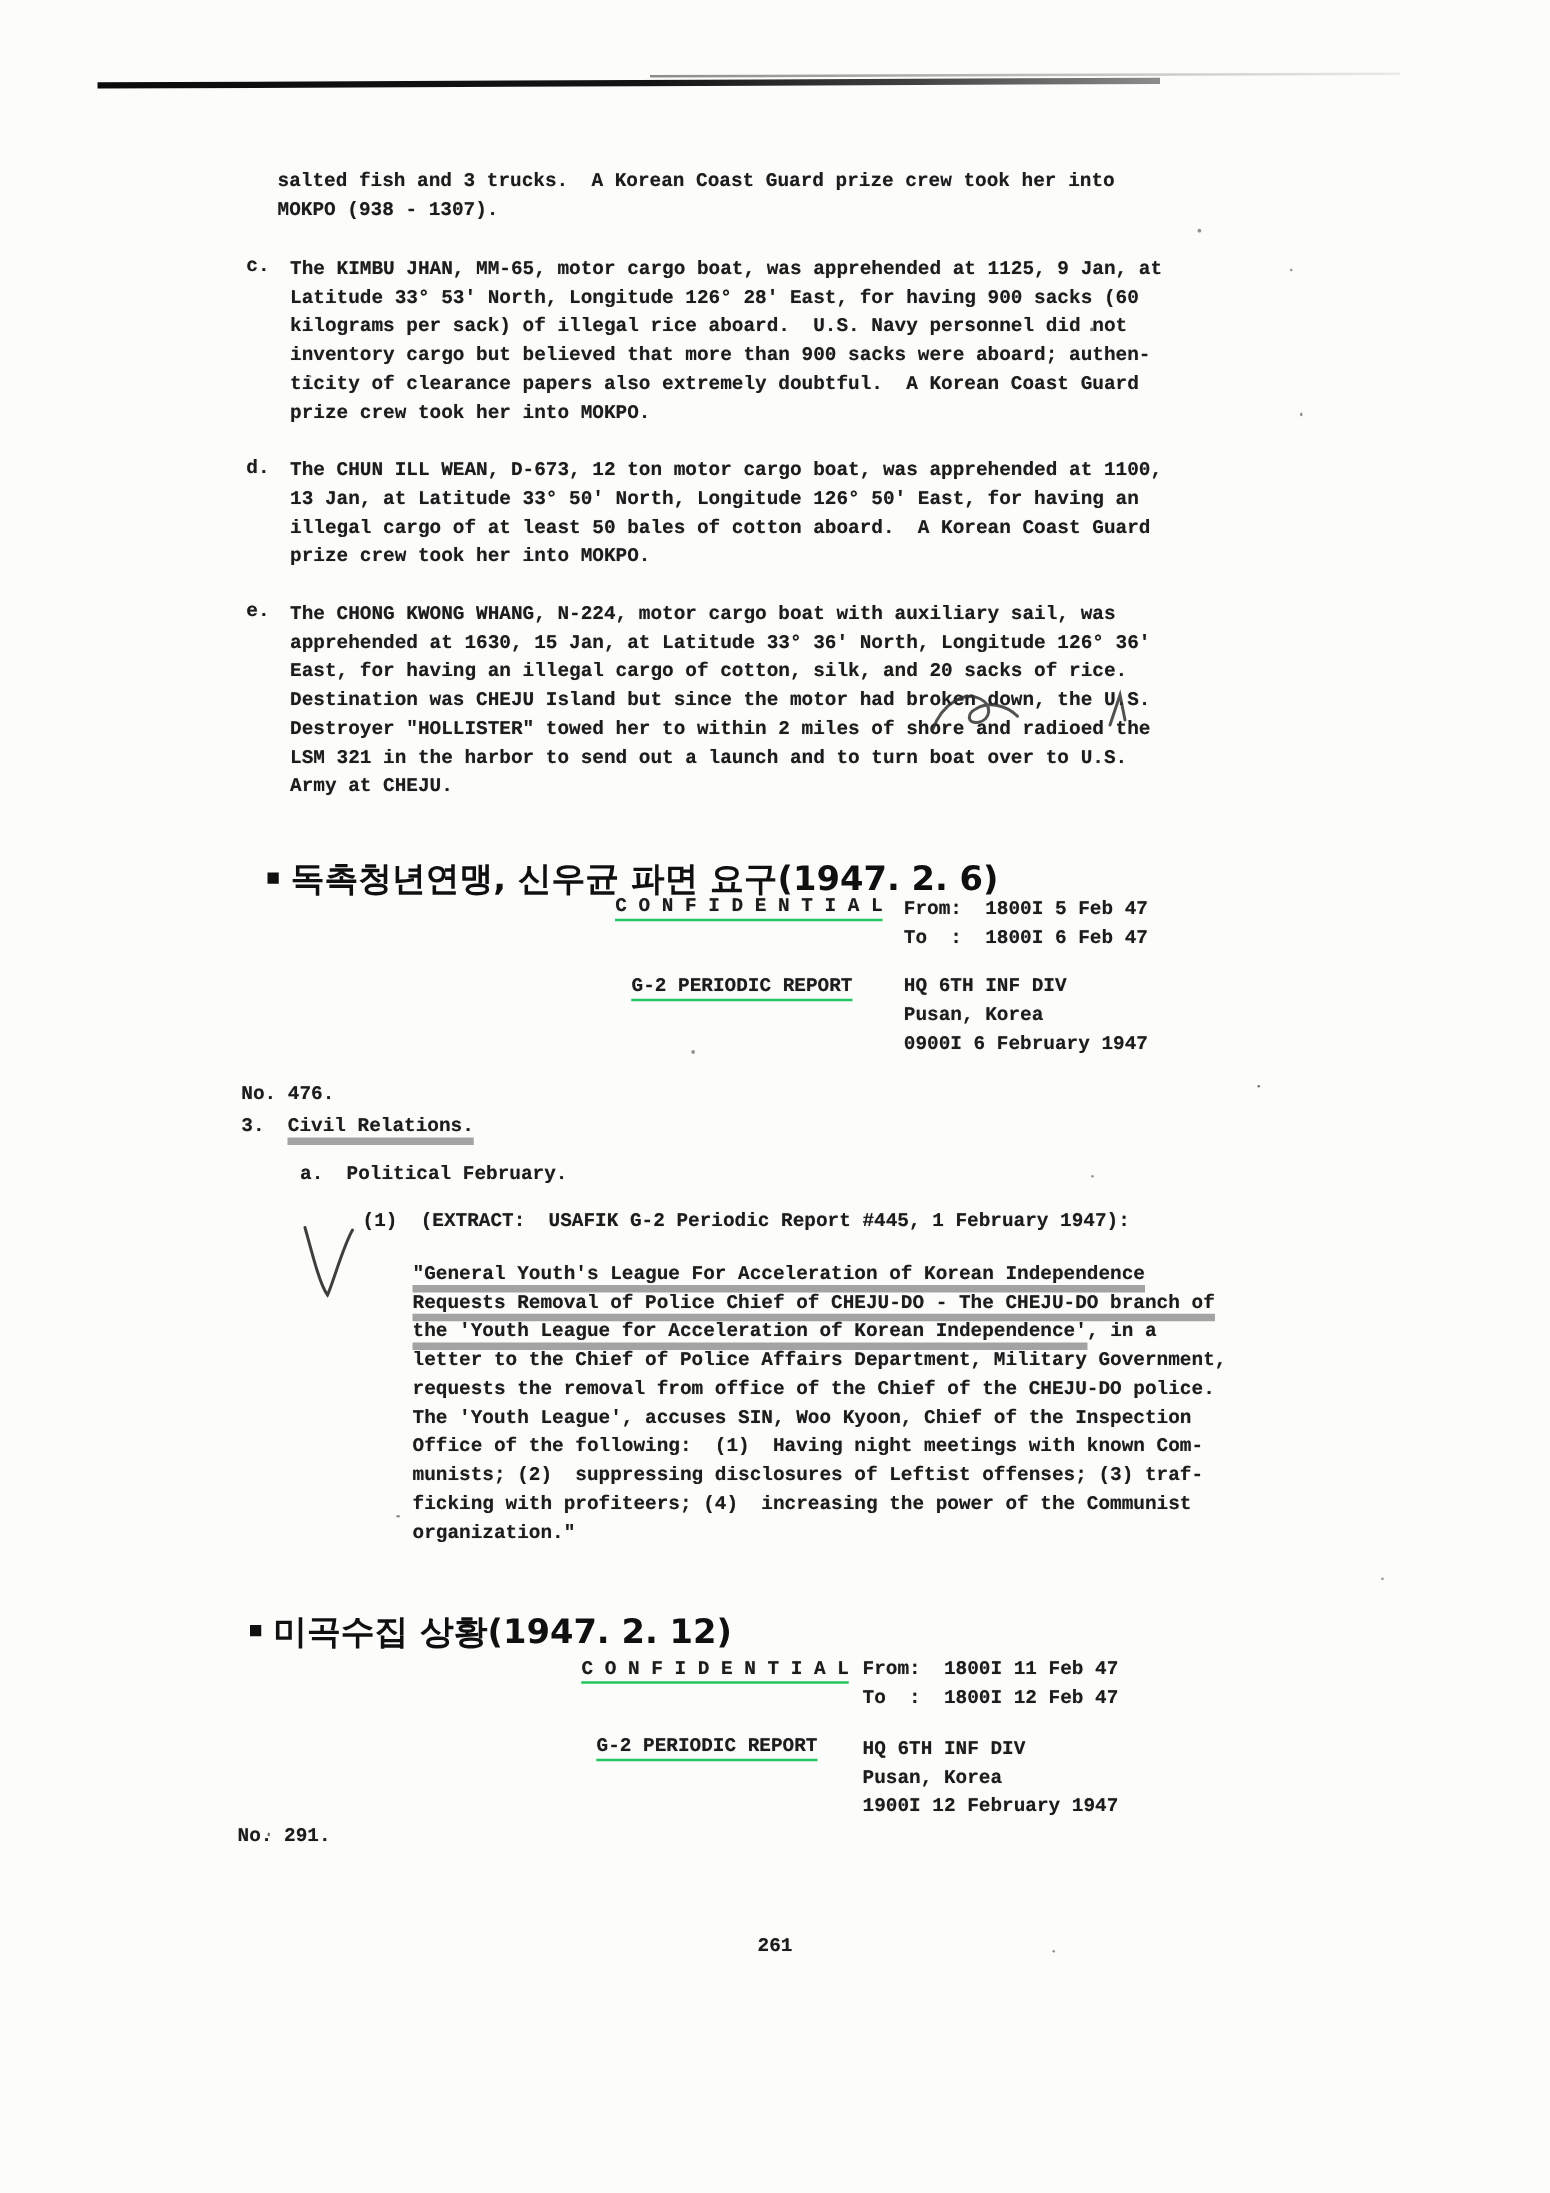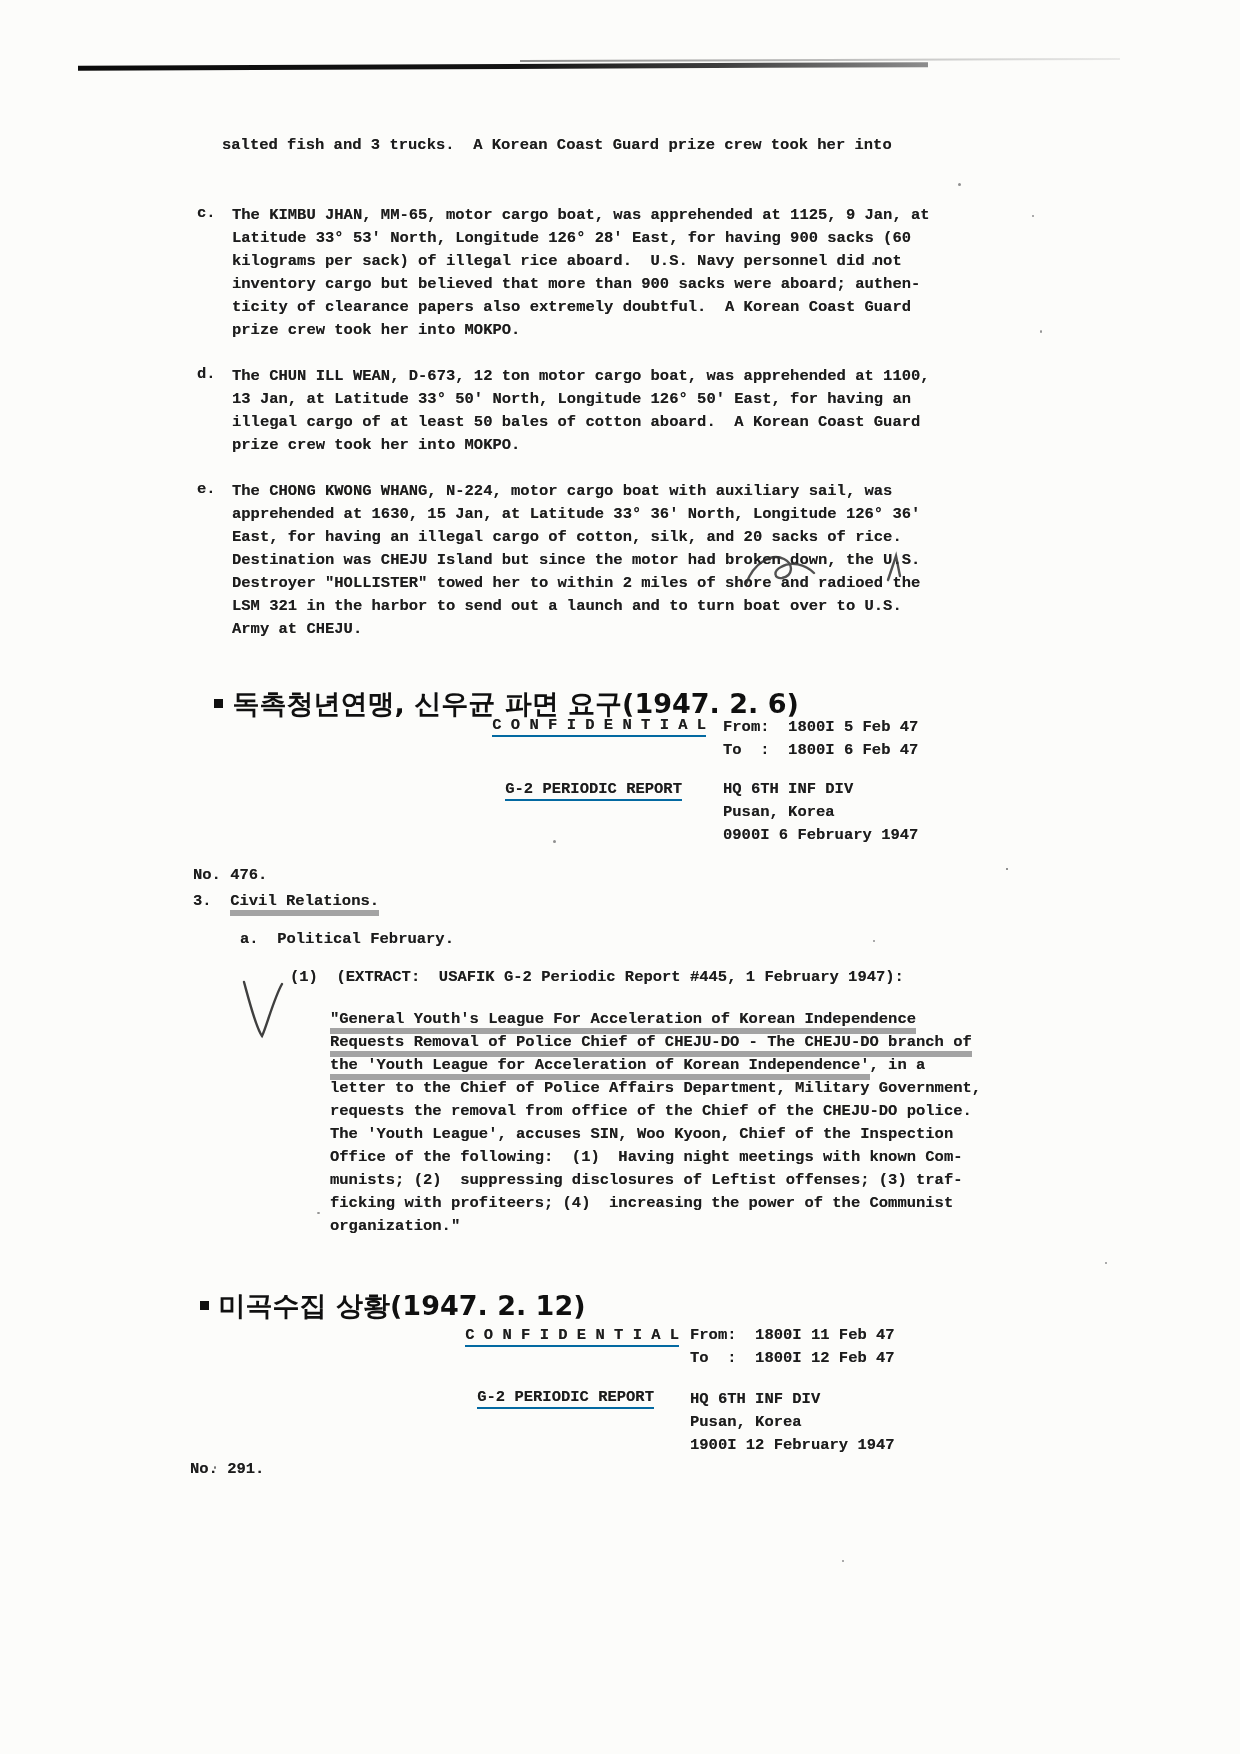--- a/index.html
+++ b/index.html
@@ -12,21 +12,21 @@
   }
   .abs{position:absolute;}
   .typed{
     font:700 15.5px "Liberation Mono","DejaVu Sans Mono",monospace;
     color:#1c1c1c;
     white-space:pre;
     text-shadow:0 0 .6px rgba(30,30,30,.55);
   }
   .typed .tl{height:23px;line-height:23px;}
   .u{border-bottom:6px solid #a3a3a3;}
-  .ul2{display:inline-block;border-bottom:2px solid #0369a1;padding-bottom:1px;}
+  .ul2{display:inline-block;border-bottom:2px solid #22c55e;padding-bottom:1px;}
   .kh{
     font:600 27px "DejaVu Sans","Liberation Sans",sans-serif;
     color:#101010;white-space:pre;line-height:36px;
   }
   .bullet{display:inline-block;width:9px;height:9px;background:#101010;margin:0 10px 4px 0;vertical-align:middle;}
   .topline{
     left:78px;top:64px;width:850px;height:5px;
     background:linear-gradient(90deg,#0b0b0b 0%,#141414 52%,#3f3f3f 76%,#8d8d8d 100%);
     transform:rotate(-0.25deg);
   }
@@ -39,21 +39,21 @@
   svg{overflow:visible;}
 </style>
 </head>
 <body>
 
 <div class="page">
 
   <div class="abs topline"></div>
   <div class="abs topline2"></div>
 
-  <div class="abs typed" style="left:222px;top:134px"><div class="tl"><span>salted fish and 3 trucks.  A Korean Coast Guard prize crew took her into</span></div></div>
+  <div class="abs typed" style="left:222px;top:134px"><div class="tl"><span>salted fish and 3 trucks.  A Korean Coast Guard prize crew took her into</span></div><div class="tl"><span>MOKPO (938 - 1307).</span></div></div>
 
   <div class="abs typed tl" style="left:197px;top:204px">c.</div>
   <div class="abs typed" style="left:232px;top:204px"><div class="tl"><span>The KIMBU JHAN, MM-65, motor cargo boat, was apprehended at 1125, 9 Jan, at</span></div><div class="tl"><span>Latitude 33° 53' North, Longitude 126° 28' East, for having 900 sacks (60</span></div><div class="tl"><span>kilograms per sack) of illegal rice aboard.  U.S. Navy personnel did not</span></div><div class="tl"><span>inventory cargo but believed that more than 900 sacks were aboard; authen-</span></div><div class="tl"><span>ticity of clearance papers also extremely doubtful.  A Korean Coast Guard</span></div><div class="tl"><span>prize crew took her into MOKPO.</span></div></div>
 
   <div class="abs typed tl" style="left:197px;top:365px">d.</div>
   <div class="abs typed" style="left:232px;top:365px"><div class="tl"><span>The CHUN ILL WEAN, D-673, 12 ton motor cargo boat, was apprehended at 1100,</span></div><div class="tl"><span>13 Jan, at Latitude 33° 50' North, Longitude 126° 50' East, for having an</span></div><div class="tl"><span>illegal cargo of at least 50 bales of cotton aboard.  A Korean Coast Guard</span></div><div class="tl"><span>prize crew took her into MOKPO.</span></div></div>
 
   <div class="abs typed tl" style="left:197px;top:480px">e.</div>
   <div class="abs typed" style="left:232px;top:480px"><div class="tl"><span>The CHONG KWONG WHANG, N-224, motor cargo boat with auxiliary sail, was</span></div><div class="tl"><span>apprehended at 1630, 15 Jan, at Latitude 33° 36' North, Longitude 126° 36'</span></div><div class="tl"><span>East, for having an illegal cargo of cotton, silk, and 20 sacks of rice.</span></div><div class="tl"><span>Destination was CHEJU Island but since the motor had broken down, the U.S.</span></div><div class="tl"><span>Destroyer "HOLLISTER" towed her to within 2 miles of shore and radioed the</span></div><div class="tl"><span>LSM 321 in the harbor to send out a launch and to turn boat over to U.S.</span></div><div class="tl"><span>Army at CHEJU.</span></div></div>
 
@@ -103,20 +103,21 @@
   <div class="abs typed" style="left:690px;top:1324px"><div class="tl"><span>From:  1800I 11 Feb 47</span></div><div class="tl"><span>To  :  1800I 12 Feb 47</span></div></div>
 
   <div class="abs typed tl" style="left:440px;top:1370px">
     <span class="ul2">G-2 PERIODIC REPORT</span>
   </div>
 
   <div class="abs typed" style="left:690px;top:1388px"><div class="tl"><span>HQ 6TH INF DIV</span></div><div class="tl"><span>Pusan, Korea</span></div><div class="tl"><span>1900I 12 February 1947</span></div></div>
 
   <div class="abs typed tl" style="left:190px;top:1460px">No. 291.</div>
 
+  <div class="abs typed tl" style="left:0;right:0;top:1548px;text-align:center">261</div>
 
   <div class="dot" style="left:958px;top:183px;width:3px;height:3px"></div>
   <div class="dot" style="left:1032px;top:215px;width:2px;height:2px"></div>
   <div class="dot" style="left:872px;top:262px;width:3px;height:3px;background:#6e6e6e"></div>
   <div class="dot" style="left:247px;top:300px;width:2px;height:2px"></div>
   <div class="dot" style="left:1040px;top:330px;width:2px;height:3px"></div>
   <div class="dot" style="left:553px;top:840px;width:3px;height:3px"></div>
   <div class="dot" style="left:1006px;top:868px;width:2px;height:2px;background:#6e6e6e"></div>
   <div class="dot" style="left:873px;top:940px;width:2px;height:2px"></div>
   <div class="dot" style="left:317px;top:1212px;width:3px;height:2px"></div>

